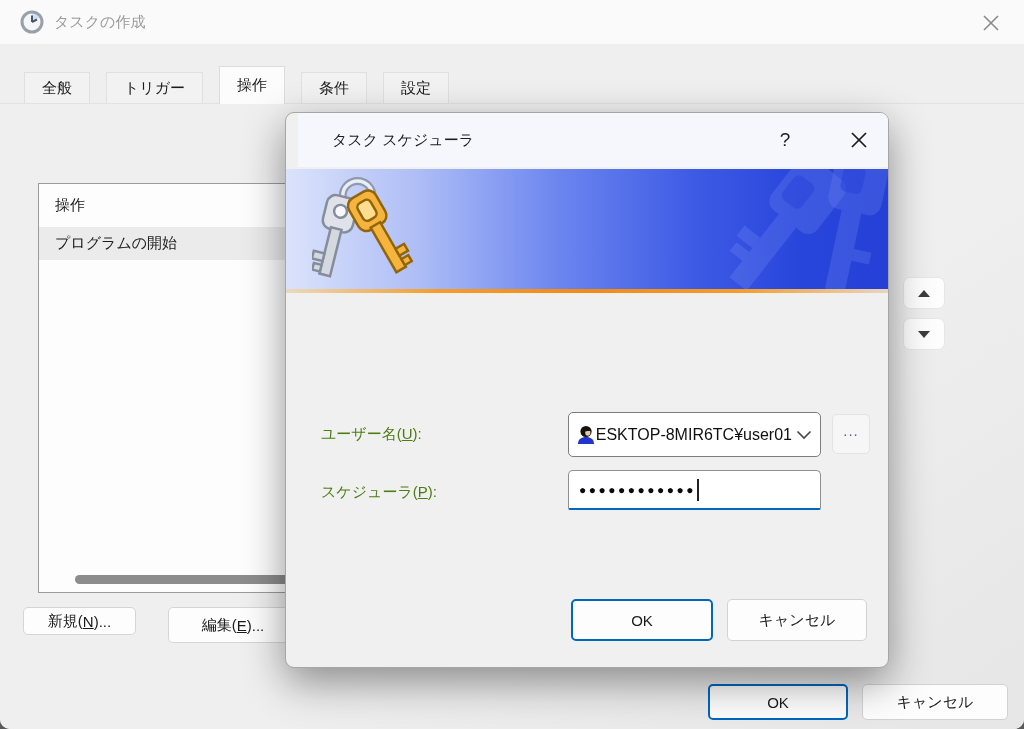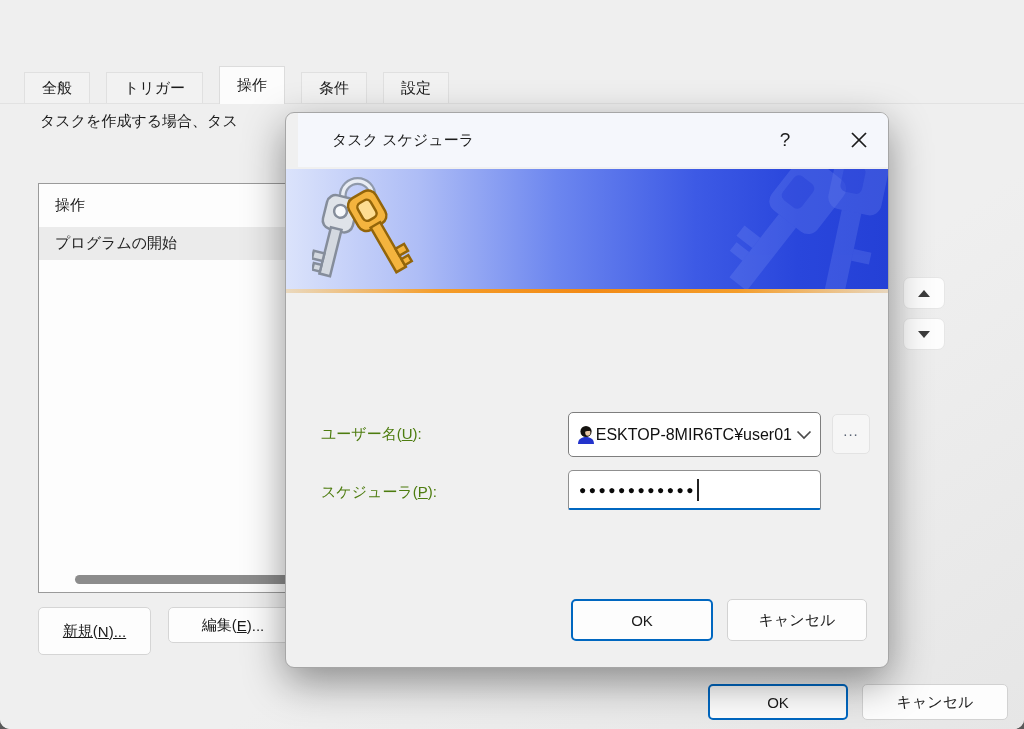--- a/index.html
+++ b/index.html
@@ -29,21 +29,21 @@
     background:#fdfdfd; border:1px solid #9a9a9a; }
   .list-header { padding:12px 0 8px 16px; font-size:15px; color:#1b1b1b; }
   .list-row { margin-top:4px; padding:7px 0 7px 16px; font-size:15px; color:#1b1b1b;
     background:#ebebeb; }
   .hscroll-track { position:absolute; left:2px; bottom:8px; width:844px; height:9px; }
   .hscroll-thumb { position:absolute; left:34px; top:0; width:480px; height:9px;
     background:#8c8c8c; border-radius:5px; }
   
   .btn { background:#fdfdfd; border:1px solid #d5d5d5; border-radius:5px;
     font-size:15px; color:#1b1b1b; display:flex; align-items:center; justify-content:center; }
-  .btn-new { position:absolute; left:38px; top:607px; width:113px; height:48px;text-decoration:underline; }
+  .btn-new { position:absolute; left:23px; top:607px; width:113px; height:28px; }
   .btn-edit { position:absolute; left:168px; top:607px; width:130px; height:36px; }
   .spin { position:absolute; left:903px; width:42px; height:32px; background:#fdfdfd;
     border:1px solid #e6e6e6; border-radius:7px; display:flex; align-items:center; justify-content:center; }
   .spin-up { top:277px; } .spin-down { top:318px; }
   .tri-up { width:0; height:0; border-left:6px solid transparent; border-right:6px solid transparent;
     border-bottom:7px solid #3c3c3c; }
   .tri-down { width:0; height:0; border-left:6px solid transparent; border-right:6px solid transparent;
     border-top:7px solid #3c3c3c; }
   .footer-ok { position:absolute; left:708px; top:684px; width:140px; height:36px;
     border:2px solid #0067c0; border-radius:5px; background:#fdfdfd; font-size:15px; color:#1b1b1b;
@@ -91,33 +91,47 @@
     display:flex; align-items:center; justify-content:center; }
   .modal-cancel { position:absolute; left:441px; top:486px; width:140px; height:42px;
     border:1px solid #d2d2d2; border-radius:5px; background:#fdfdfd; font-size:15px; color:#1b1b1b;
     display:flex; align-items:center; justify-content:center; }
 </style>
 </head>
 <body>
 
 <div class="window">
 
+  <div class="titlebar">
+    <svg class="app-icon" viewBox="0 0 24 24">
+      <circle cx="12" cy="12" r="10" fill="#f4f6f9" stroke="#9aa0aa" stroke-width="3"></circle>
+      <path d="M12 12 L12 4 A8 8 0 0 1 19 8 Z" fill="#cfe0f5"></path>
+      <line x1="12" y1="12" x2="12" y2="5.5" stroke="#4a5668" stroke-width="2"></line>
+      <line x1="12" y1="12" x2="17" y2="9.5" stroke="#4a5668" stroke-width="2"></line>
+    </svg>
+    <div class="title">タスクの作成</div>
+    <div class="win-close">
+      <svg width="22" height="22" viewBox="0 0 22 22">
+        <line x1="4" y1="4" x2="18" y2="18" stroke="#8a8a8a" stroke-width="1.6"></line>
+        <line x1="18" y1="4" x2="4" y2="18" stroke="#8a8a8a" stroke-width="1.6"></line>
+      </svg>
+    </div>
+  </div>
 
   <div class="bodyarea"></div>
 
   <div class="tabs">
     <div class="tab">全般</div>
     <div class="tab">トリガー</div>
     <div class="tab active">操作</div>
     <div class="tab">条件</div>
     <div class="tab">設定</div>
   </div>
   <div class="tabline"></div>
 
-  <div class="instruction">タスクを作成する場合、タス</div>
 
   <div class="listbox">
     <div class="list-header">操作</div>
     <div class="list-row">プログラムの開始</div>
     <div class="hscroll-track">
       <div class="hscroll-thumb"></div>
     </div>
   </div>
 
   <div class="btn btn-new">

